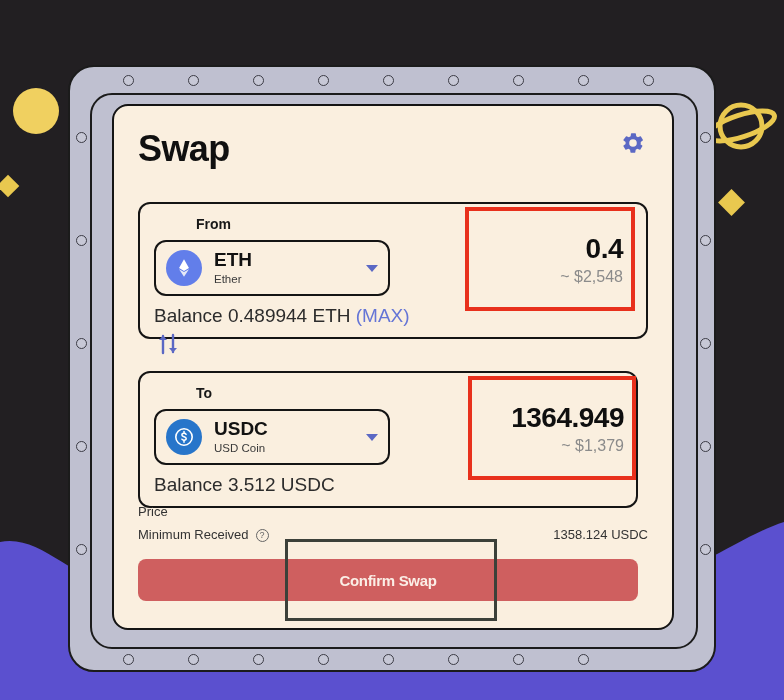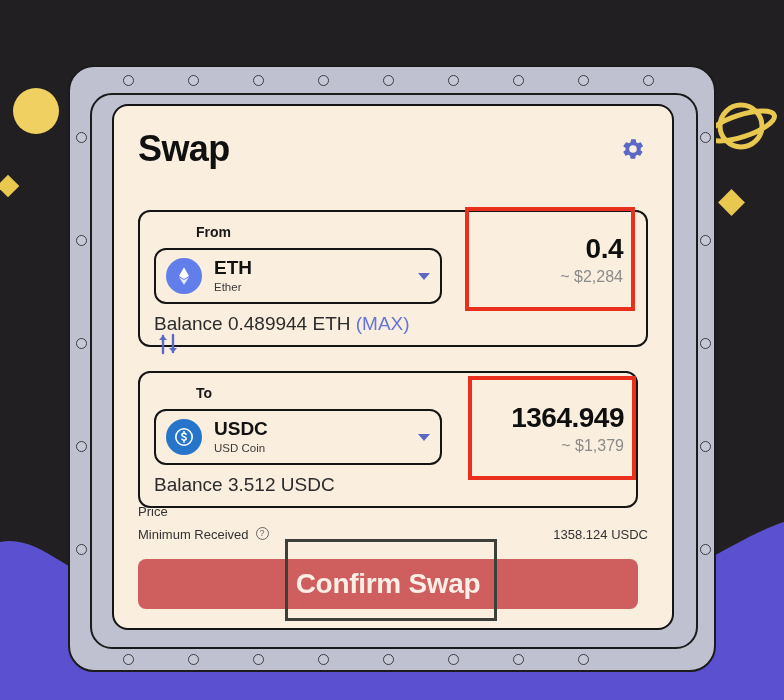--- a/index.html
+++ b/index.html
@@ -60,22 +60,22 @@
   .card {
     position: absolute;
     left: 112px; top: 104px;
     width: 562px; height: 526px;
     background: #faefdf;
     border: 2.5px solid #141414;
     border-radius: 16px;
     padding: 22px 24px;
   }
   .card-header {
-    display: flex; align-items: center; justify-content: space-between;
-    margin-bottom: 40px;
+    display: flex; justify-content: space-between;
+    margin-bottom: 32px;
   }
   .card-title {
     font-size: 36px; font-weight: bold; color: #101010;
     letter-spacing: -0.6px;
   }
   .gear-btn {
     width: 30px; height: 30px;
     display: flex; align-items: center; justify-content: center;
     cursor: pointer;
   }
@@ -88,21 +88,21 @@
     padding: 12px 14px 10px 14px;
     min-height: 116px;
   }
   .panel-label {
     font-size: 14px; font-weight: bold; color: #181818;
     margin-bottom: 8px;
     padding-left: 42px;
   }
   .panel-row { display: flex; align-items: flex-start; }
   .token-select {
-    width: 288px; height: 56px;
+    width: 236px; height: 56px;
     border: 2px solid #141414;
     border-radius: 12px;
     display: flex; align-items: center;
     padding: 0 10px;
     background: transparent;
     cursor: pointer;
   }
   .token-icon {
     width: 36px; height: 36px; border-radius: 50%;
     flex: 0 0 36px;
@@ -155,39 +155,39 @@
   
   .info-rows {
     position: absolute;
     left: 24px; right: 24px; top: 398px;
   }
   .info-row {
     display: flex; align-items: center; justify-content: space-between;
     font-size: 13px; color: #333;
     margin-bottom: 8px;
   }
-  .info-left { display: flex; align-items: flex-start; gap: 7px; }
+  .info-left { display: flex; align-items: flex-end; gap: 7px; }
   .info-right { display: flex; align-items: center; gap: 7px; }
   .q-icon {
     width: 13px; height: 13px; border-radius: 50%;
     border: 1.2px solid #666; color: #666;
     font-size: 9px; line-height: 11px; text-align: center;
     cursor: pointer;
   }
 
   
   .confirm-btn {
     position: absolute;
     left: 24px; top: 453px;
-    width: 500px; height: 50px;
+    width: 500px; height: 42px;
     background: #cf5f5f;
     border: none; border-radius: 8px;
     color: #fbeee6;
     font-family: "Liberation Sans", sans-serif;
-    font-size: 28px; font-weight: bold;
+    font-size: 15px; font-weight: bold;
     letter-spacing: -0.3px;
     cursor: pointer;
   }
   
   .focus-rect {
     position: absolute;
     left: 285px; top: 539px;
     width: 212px; height: 82px;
     border: 3.5px solid #3c4039;
     pointer-events: none;
@@ -290,21 +290,21 @@
         </div>
       </div>
       <div class="balance-line">
         <span>Balance 0.489944 ETH</span>
         <span class="max-link">(MAX)</span>
       </div>
     </div>
 
     <div class="amount-box" style="left:351px; top:101px; width:170px; height:104px;">
       <div class="amount-main">0.4</div>
-      <div class="amount-sub">~ $2,284</div>
+      <div class="amount-sub">~ $2,548</div>
     </div>
 
     <div class="swap-arrows" style="left:40px; top:223px;">
       <svg width="28" height="30" viewBox="0 0 28 30" aria-hidden="true">
         <g stroke="#5b68c4" stroke-width="2.4" fill="none" stroke-linecap="round">
           <line x1="9" y1="24" x2="9" y2="7"></line>
           <polyline points="5,11 9,6.5 13,11" fill="#5b68c4" stroke="none"></polyline>
           <line x1="19" y1="6" x2="19" y2="23"></line>
           <polyline points="15,19 19,23.5 23,19" fill="#5b68c4" stroke="none"></polyline>
         </g>

